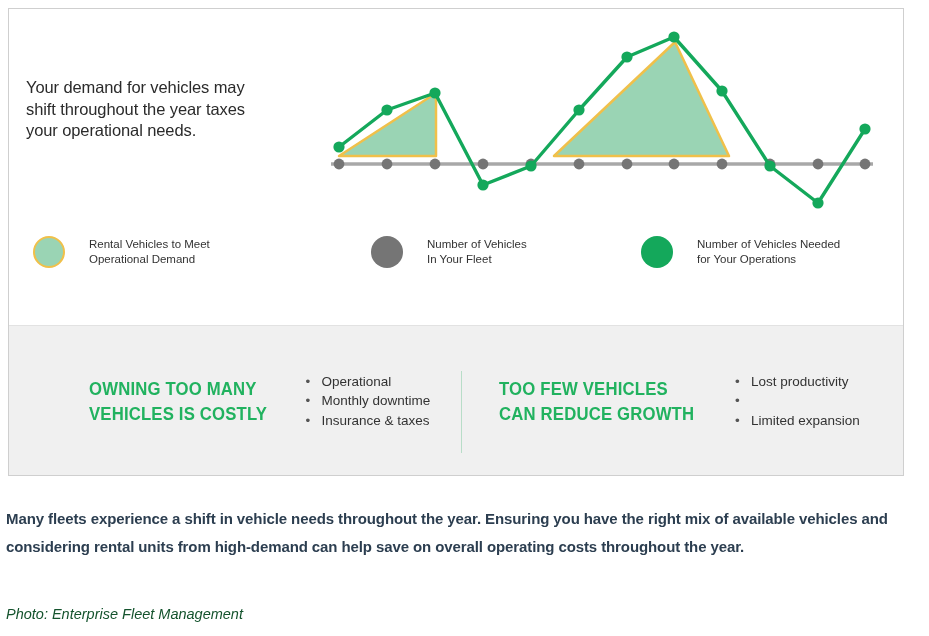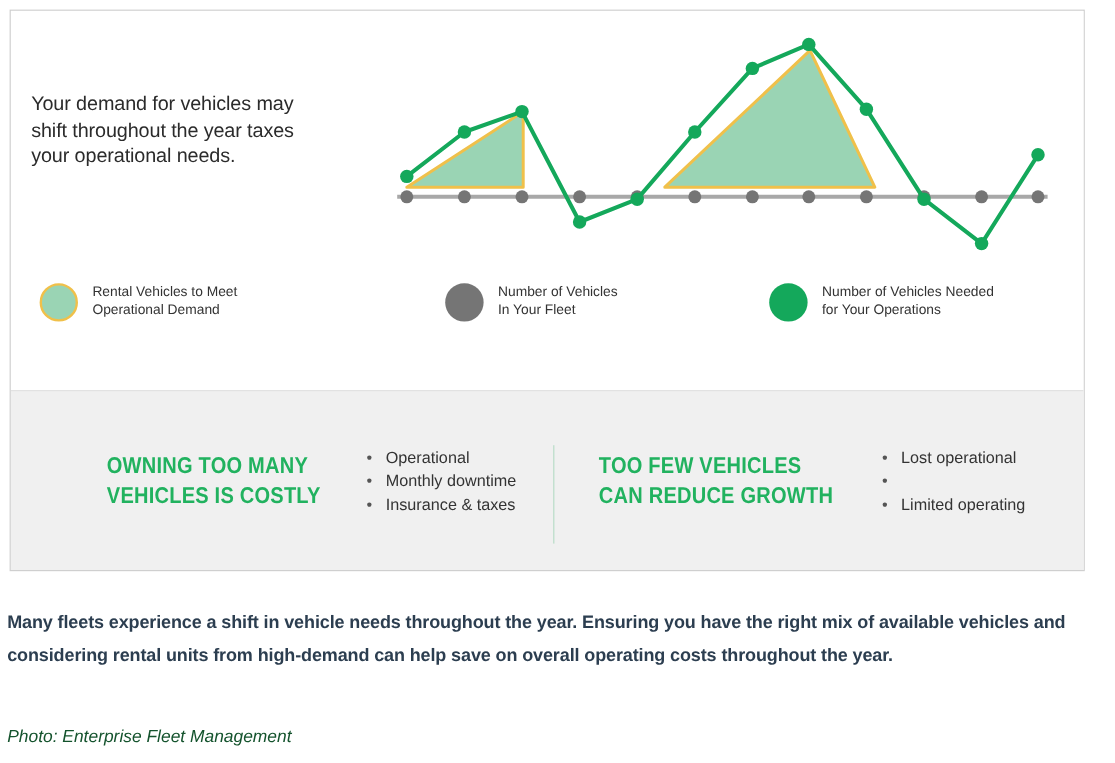--- a/index.html
+++ b/index.html
@@ -91,21 +91,21 @@
     height: 32px;
     border-radius: 50%;
     flex: 0 0 auto;
     margin-top: 1px;
   }
   .swatch.rental  { background: #9ad4b4; border: 2px solid #f0c04a; box-sizing: border-box; }
   .swatch.fleet   { background: #757575; }
   .swatch.needed  { background: #14a85b; }
 
   .legend-label {
-    margin-left: 12px;
+    margin-left: 24px;
     font-size: 11.5px;
     line-height: 15px;
     color: #333333;
     white-space: pre-line;
     padding-top: 2px;
   }
 
   
   .compare {
     position: absolute;
@@ -282,28 +282,28 @@
       </div>
 
       <div class="divider"></div>
 
       <div class="compare c-right">
         <div class="compare-head">TOO FEW VEHICLES
 CAN REDUCE GROWTH</div>
         <ul class="compare-list">
           <li>
             <span class="bullet">•</span>
-            <span>Lost operational</span>
-          </li>
-          <li>
-            <span class="bullet">•</span>
-          </li>
-          <li>
-            <span class="bullet">•</span>
-            <span>Limited operating</span>
+            <span>Lost productivity</span>
+          </li>
+          <li>
+            <span class="bullet">•</span>
+          </li>
+          <li>
+            <span class="bullet">•</span>
+            <span>Limited expansion</span>
           </li>
         </ul>
       </div>
     </div>
   </div>
 
   <div class="caption">Many fleets experience a shift in vehicle needs throughout the year. Ensuring you have the right mix of available vehicles and considering rental units from high-demand can help save on overall operating costs throughout the year.</div>
   <div class="credit">Photo: Enterprise Fleet Management</div>
 
 </div>

